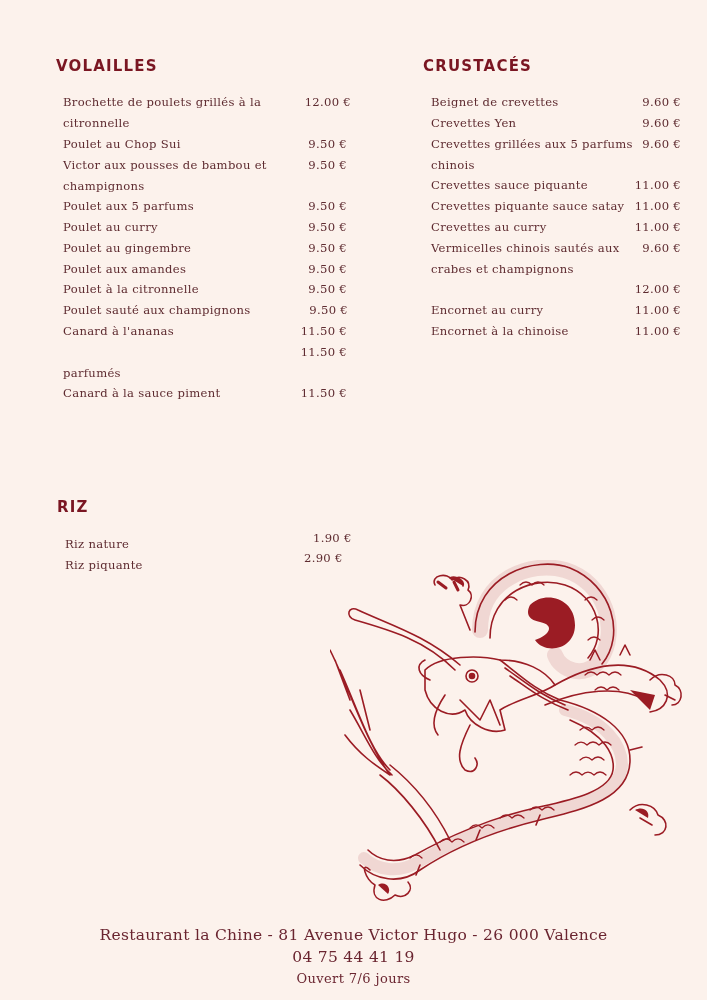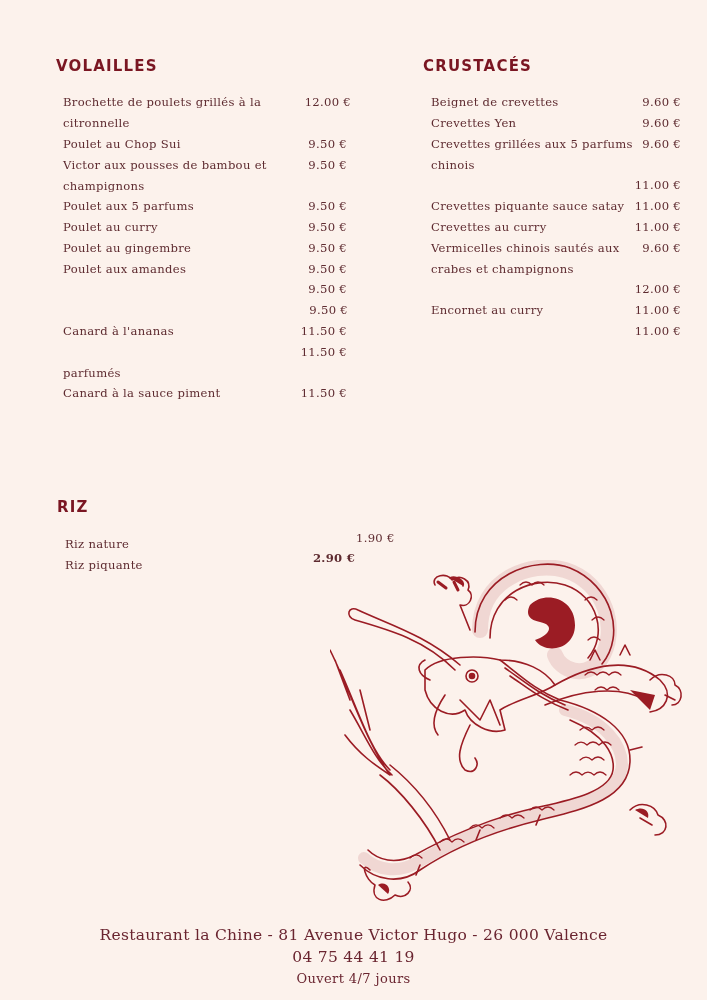--- a/index.html
+++ b/index.html
@@ -65,23 +65,25 @@
   </div>
   <div class="item" style="left:55px; top:238px; width:296px; height:21px;">
     <span class="name">Poulet au gingembre</span>
     <span class="price" style="right:4px;">9.50 €</span>
   </div>
   <div class="item" style="left:55px; top:259px; width:296px; height:21px;">
     <span class="name">Poulet aux amandes</span>
     <span class="price" style="right:4px;">9.50 €</span>
   </div>
   <div class="item" style="left:55px; top:279px; width:296px; height:21px;">
+    <span class="name">Poulet à la citronnelle</span>
     <span class="price" style="right:4px;">9.50 €</span>
   </div>
   <div class="item" style="left:55px; top:300px; width:296px; height:21px;">
+    <span class="name">Poulet sauté aux champignons</span>
     <span class="price" style="right:3px;">9.50 €</span>
   </div>
   <div class="item" style="left:55px; top:321px; width:296px; height:21px;">
     <span class="name">Canard à l'ananas</span>
     <span class="price" style="right:4px;">11.50 €</span>
   </div>
   <div class="item" style="left:55px; top:342px; width:296px; height:42px;">
     <span class="name" style="top:20.8px;">parfumés</span>
     <span class="price" style="right:4px;">11.50 €</span>
   </div>
@@ -101,20 +103,21 @@
   <div class="item" style="left:423px; top:113px; width:258px; height:21px;">
     <span class="name">Crevettes Yen</span>
     <span class="price" style="right:0;">9.60 €</span>
   </div>
   <div class="item" style="left:423px; top:134px; width:258px; height:42px;">
     <span class="name">Crevettes grillées aux 5 parfums</span>
     <span class="name" style="top:20.8px;">chinois</span>
     <span class="price" style="right:0;">9.60 €</span>
   </div>
   <div class="item" style="left:423px; top:175px; width:258px; height:21px;">
+    <span class="name">Crevettes sauce piquante</span>
     <span class="price" style="right:0;">11.00 €</span>
   </div>
   <div class="item" style="left:423px; top:196px; width:258px; height:21px;">
     <span class="name">Crevettes piquante sauce satay</span>
     <span class="price" style="right:0;">11.00 €</span>
   </div>
   <div class="item" style="left:423px; top:217px; width:258px; height:21px;">
     <span class="name">Crevettes au curry</span>
     <span class="price" style="right:0;">11.00 €</span>
   </div>
@@ -124,34 +127,35 @@
     <span class="price" style="right:0;">9.60 €</span>
   </div>
   <div class="item" style="left:423px; top:279px; width:258px; height:21px;">
     <span class="price" style="right:0;">12.00 €</span>
   </div>
   <div class="item" style="left:423px; top:300px; width:258px; height:21px;">
     <span class="name">Encornet au curry</span>
     <span class="price" style="right:0;">11.00 €</span>
   </div>
   <div class="item" style="left:423px; top:321px; width:258px; height:21px;">
+    <span class="name">Encornet à la chinoise</span>
     <span class="price" style="right:0;">11.00 €</span>
   </div>
 </div>
 
 <div>
   <h2 class="heading" style="left:57px; top:498px;">RIZ</h2>
   <div class="item" style="left:57px; top:534px; width:240px; height:21px;">
     <span class="name">Riz nature</span>
   </div>
-  <span class="item" style="left:313px; top:528px;margin-left:43px;">1.90 €</span>
+  <span class="item" style="left:313px; top:528px;">1.90 €</span>
   <div class="item" style="left:57px; top:555px; width:240px; height:21px;">
     <span class="name">Riz piquante</span>
   </div>
-  <span class="item" style="left:313px; top:548px;font-weight:bold;">2.90 €</span>
+  <span class="item" style="left:304px; top:548px;">2.90 €</span>
 </div>
 
 <svg class="dragon" viewBox="0 0 370 360" fill="none" stroke="#9b1c24" stroke-width="1.6" stroke-linecap="round" stroke-linejoin="round">
 
   <path d="M150,70 C150,20 200,0 235,10 C275,22 290,70 270,100 C255,120 230,110 225,95" stroke-width="16" stroke="#9b1c24" opacity="0.12"></path>
   <path d="M145,72 C145,15 205,-5 240,8 C282,25 296,75 272,104"></path>
   <path d="M160,78 C160,32 205,15 235,25 C268,36 278,75 258,98"></path>
 
   <path d="M200,45 C215,30 245,38 245,65 C245,90 215,95 205,80 C220,75 225,65 210,62 C200,60 195,55 200,45 Z" fill="#9b1c24" stroke="none"></path>
 
@@ -196,14 +200,14 @@
 
   <path d="M40,310 C30,300 35,320 45,325 C40,340 55,345 65,335 C75,340 85,330 78,322"></path>
   <path d="M48,325 C55,320 62,328 58,334 Z" fill="#9b1c24" stroke="none"></path>
 
   <path d="M260,100 l5,-10 l5,10 M290,95 l5,-10 l5,10 M300,190 l12,-3 M210,255 l-4,10 M150,270 l-4,10 M90,305 l-4,10"></path>
 </svg>
 
 <div class="footer">
   <div class="addr">Restaurant la Chine - 81 Avenue Victor Hugo - 26 000 Valence</div>
   <div class="phone">04 75 44 41 19</div>
-  <div class="hours">Ouvert 4/7 jours</div>
+  <div class="hours">Ouvert 7/6 jours</div>
 </div>
 
 </body></html>

